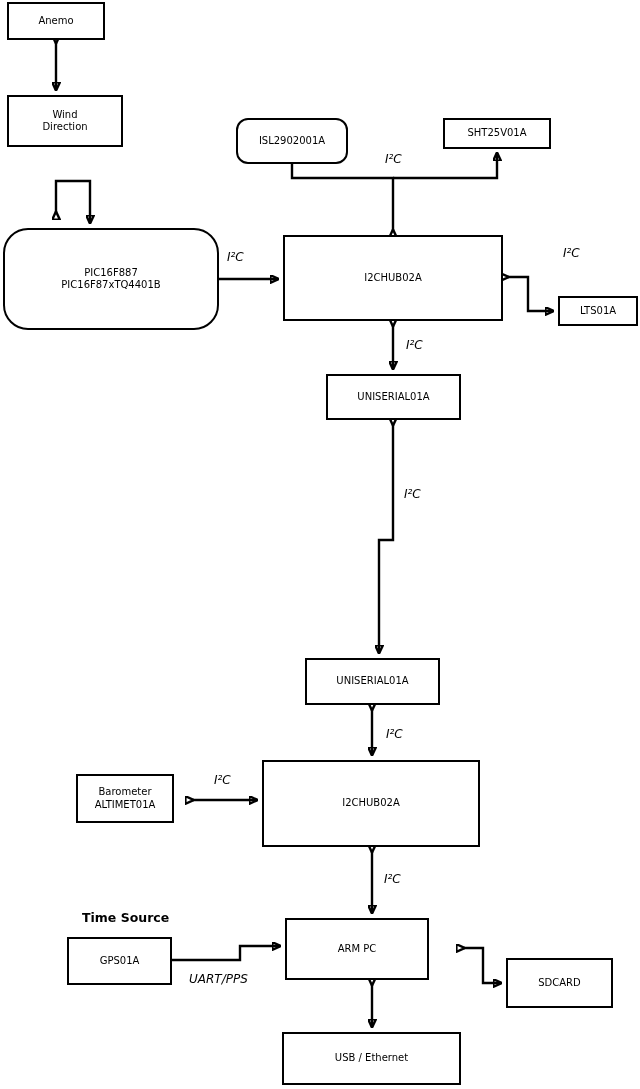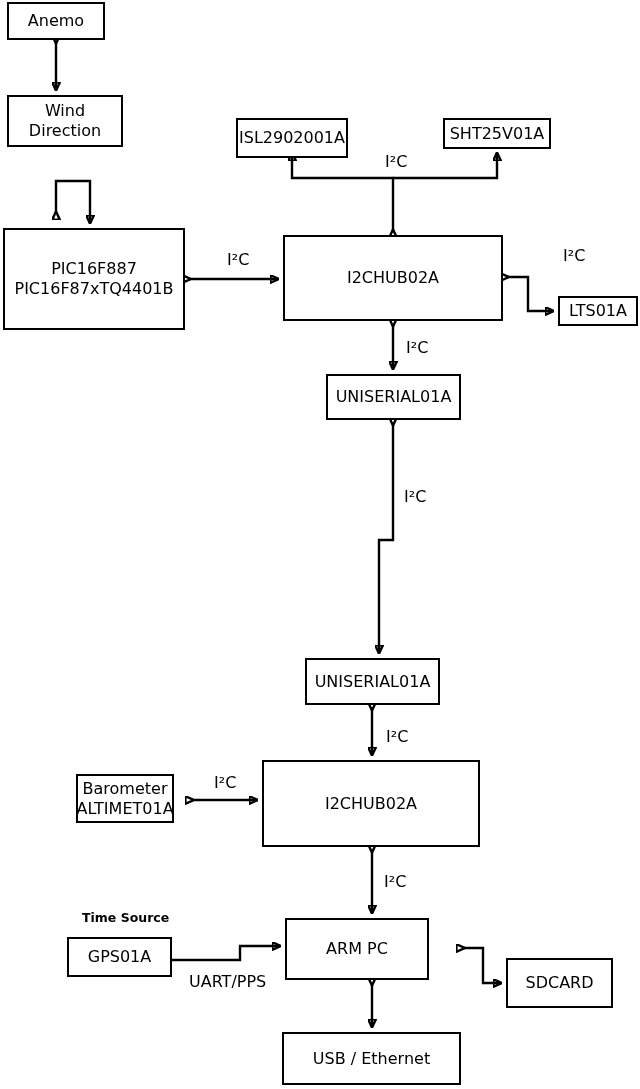--- a/index.html
+++ b/index.html
@@ -18,35 +18,36 @@
   .node {
     position: absolute;
     box-sizing: border-box;
     border: 2px solid #000000;
     background: #ffffff;
     display: flex;
     align-items: center;
     justify-content: center;
     text-align: center;
     color: #000000;
-    font-size: 16px;
+    font-size: 10px;
     line-height: 1.25;
     z-index: 3;
   }
   .node .lines {
     display: block;
     white-space: pre-line;
   }
   .edge-label {
     position: absolute;
     color: #000000;
-    font-size: 16px;
+    font-size: 12px;
     white-space: nowrap;
     z-index: 4;
     background: transparent;
+    font-style: italic;
   }
   .free-label {
     position: absolute;
     color: #000000;
     font-size: 12.5px;
     white-space: nowrap;
     z-index: 4;
     font-weight: bold;
   }
   svg.wires {
@@ -106,26 +107,26 @@
 
   <div class="node" style="left:7px; top:2px; width:98px; height:38px;">
     <span class="lines">Anemo</span>
   </div>
 
   <div class="node" style="left:7px; top:95px; width:116px; height:52px;">
     <span class="lines">Wind
 Direction</span>
   </div>
 
-  <div class="node" style="left:3px; top:228px; width:182px; height:102px;">
+  <div class="node" style="left:3px; top:228px; width:216px; height:102px;border-radius:25px;">
     <span class="lines">PIC16F887
 PIC16F87xTQ4401B</span>
   </div>
 
-  <div class="node" style="left:236px; top:118px; width:112px; height:40px;">
+  <div class="node" style="left:236px; top:118px; width:112px; height:46px;border-radius:12px;">
     <span class="lines">ISL2902001A</span>
   </div>
 
   <div class="node" style="left:443px; top:118px; width:108px; height:31px;align-items:center;">
     <span class="lines">SHT25V01A</span>
   </div>
 
   <div class="node" style="left:283px; top:235px; width:220px; height:86px;">
     <span class="lines">I2CHUB02A</span>
   </div>
@@ -144,21 +145,21 @@
 
   <div class="node" style="left:262px; top:760px; width:218px; height:87px;">
     <span class="lines">I2CHUB02A</span>
   </div>
 
   <div class="node" style="left:76px; top:774px; width:98px; height:49px;">
     <span class="lines">Barometer
 ALTIMET01A</span>
   </div>
 
-  <div class="node" style="left:67px; top:937px; width:105px; height:40px;">
+  <div class="node" style="left:67px; top:937px; width:105px; height:48px;">
     <span class="lines">GPS01A</span>
   </div>
 
   <div class="node" style="left:285px; top:918px; width:144px; height:62px;">
     <span class="lines">ARM PC</span>
   </div>
 
   <div class="node" style="left:282px; top:1032px; width:179px; height:53px;">
     <span class="lines">USB / Ethernet</span>
   </div>

